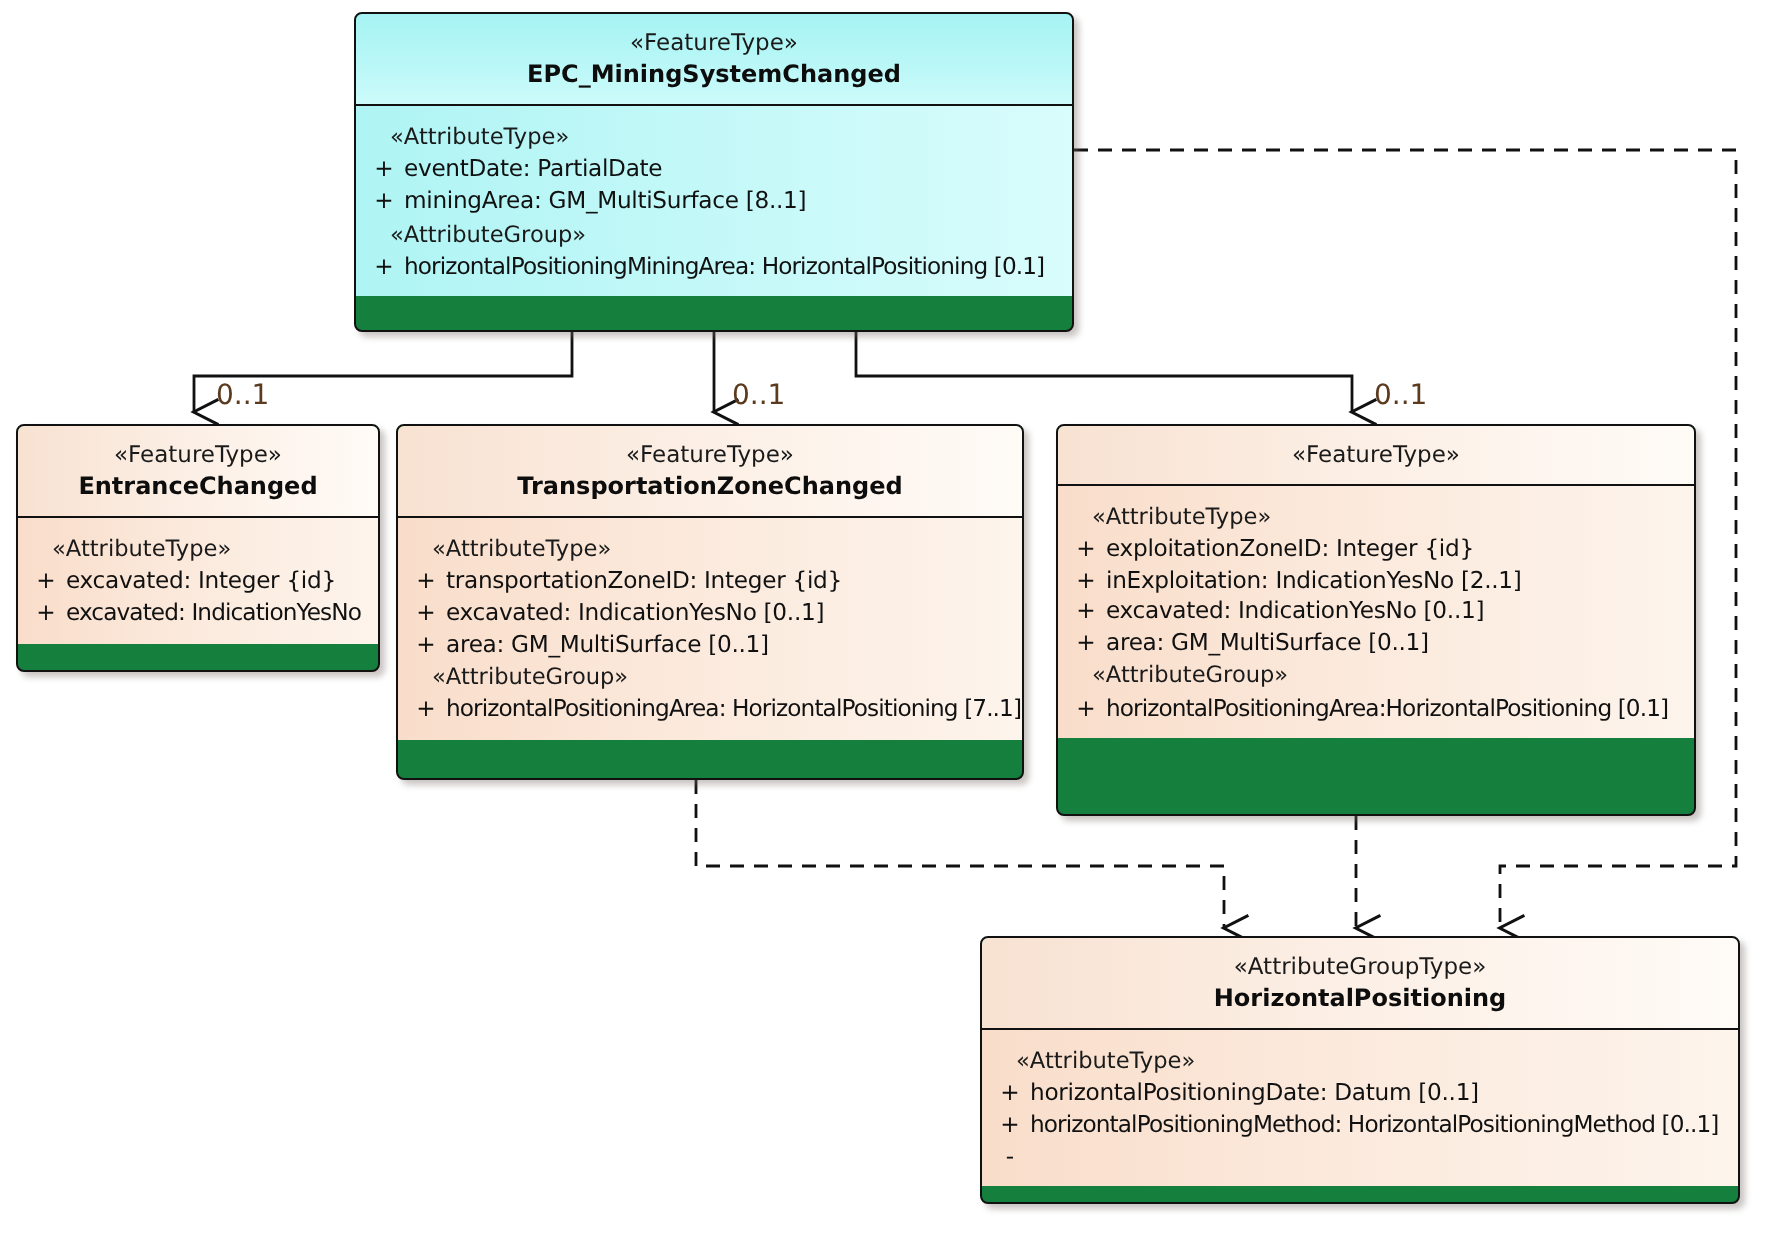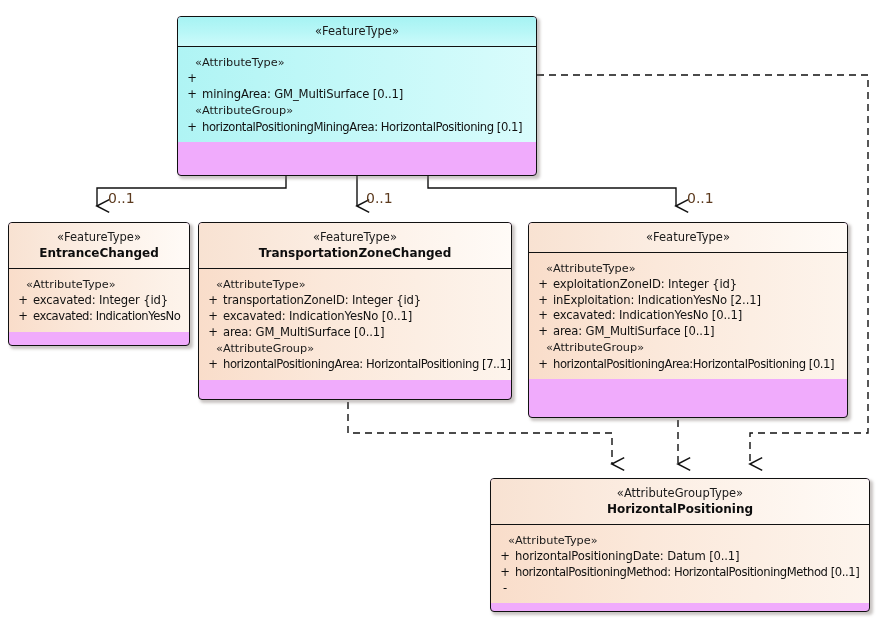--- a/index.html
+++ b/index.html
@@ -28,22 +28,21 @@
   }
 
   
   .uml-class {
     position: absolute;
     box-sizing: border-box;
     border: 1.6px solid #111111;
     border-radius: 4px;
     box-shadow: 2.5px 2.5px 3px rgba(120,110,105,0.40);
     overflow: hidden;
-    background: #f0abfc;
-    margin-top: 10px;
+    background: #15803d;
   }
   .uml-header {
     box-sizing: border-box;
     padding: 7px 6px 7px 6px;
     text-align: center;
     border-bottom: 1.6px solid #111111;
     line-height: 1.28;
   }
   .uml-body {
     box-sizing: border-box;
@@ -151,29 +150,31 @@
     </g>
   </svg>
 
   <div class="mult-label" style="left:108px; top:190px;">0..1</div>
   <div class="mult-label" style="left:366px; top:190px;">0..1</div>
   <div class="mult-label" style="left:687px; top:190px;">0..1</div>
 
   <div class="uml-class c-cyan" style="left:177px; top:6px; width:360px; height:160px;">
     <div class="uml-header">
       <div class="stereotype">«FeatureType»</div>
-    </div>
-    <div class="uml-body">
-      <div class="group-label">«AttributeType»</div>
-      <div class="attr-row">
-        <span class="attr-vis">+</span>
-      </div>
-      <div class="attr-row">
-        <span class="attr-vis">+</span>
-        <span class="attr-text">miningArea: GM_MultiSurface [0..1]</span>
+      <div class="classname">EPC_MiningSystemChanged</div>
+    </div>
+    <div class="uml-body">
+      <div class="group-label">«AttributeType»</div>
+      <div class="attr-row">
+        <span class="attr-vis">+</span>
+        <span class="attr-text">eventDate: PartialDate</span>
+      </div>
+      <div class="attr-row">
+        <span class="attr-vis">+</span>
+        <span class="attr-text">miningArea: GM_MultiSurface [8..1]</span>
       </div>
       <div class="group-label">«AttributeGroup»</div>
       <div class="attr-row squeeze">
         <span class="attr-vis">+</span>
         <span class="attr-text">horizontalPositioningMiningArea: HorizontalPositioning [0.1]</span>
       </div>
     </div>
   </div>
 
   <div class="uml-class c-peach" style="left:8px; top:212px; width:182px; height:124px;">

